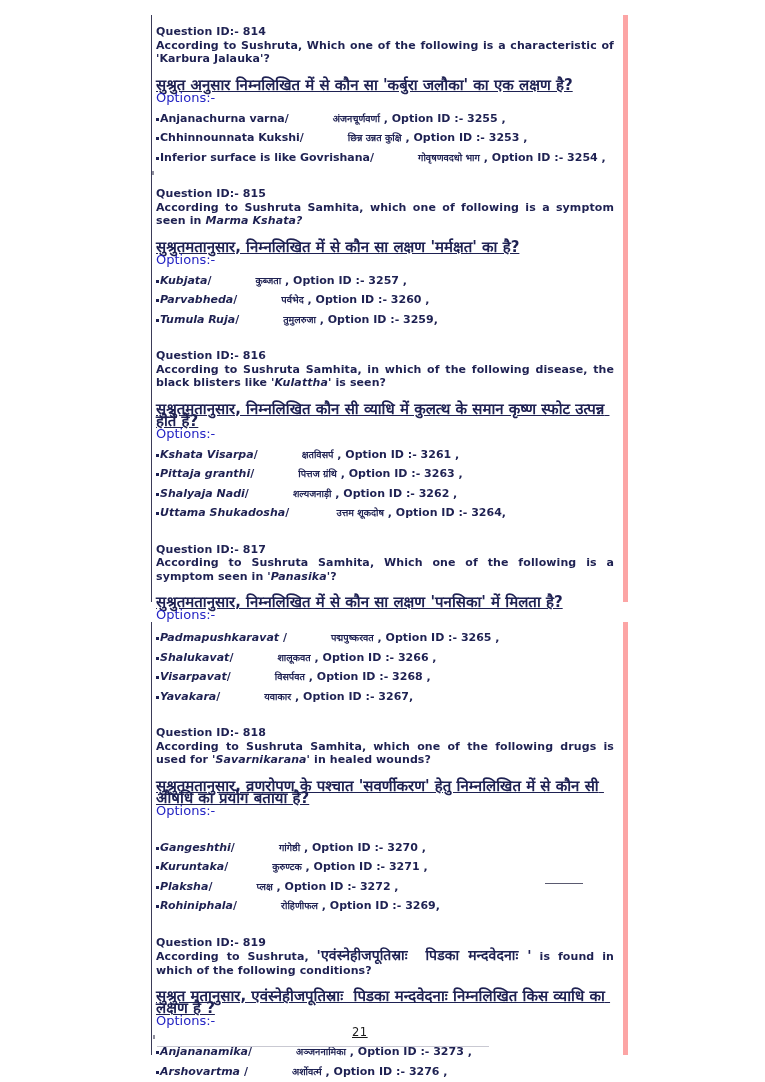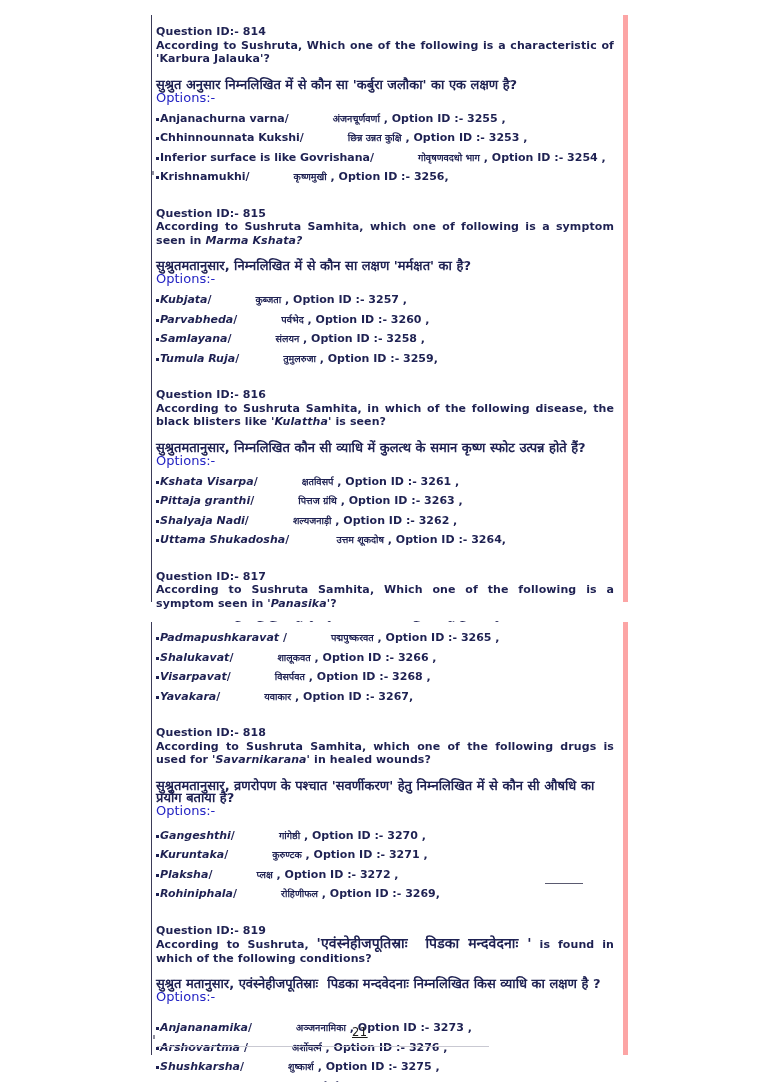--- a/index.html
+++ b/index.html
@@ -18,22 +18,22 @@
   .qbox2{top:622px;height:433px;}
   .q-block + .q-block{margin-top:23px;}
   .q-id,.q-en{
     color:#1e2152;font-weight:bold;font-size:11px;line-height:13.5px;
     letter-spacing:0.1px;
   }
   .q-en{text-align:justify;white-space:pre-wrap;}
   .seg-italic{font-style:italic;}
   .seg-devanagari{font-size:14px;}
   .q-hi{
-    color:#1e2152;font-size:13px;line-height:12px;font-weight:bold;
-    margin-top:13px;white-space:pre-wrap;
+    color:#1e2152;font-size:15px;line-height:12px;font-weight:bold;
+    margin-top:13px;white-space:pre-wrap;text-decoration:underline;
   }
   .opt-label{color:#2424c4;font-weight:normal;font-size:13px;line-height:13px;}
   .opt-row{
     margin-top:7px;font-size:11px;font-weight:bold;color:#1e2152;
     line-height:12.5px;white-space:pre-wrap;
   }
   .opt-row:first-child{margin-top:0;}
   .opt-bullet{
     display:inline-block;width:3px;height:3px;background:#1e2152;
     margin-right:1px;vertical-align:1px;
@@ -58,30 +58,28 @@
 <div class="page">
   <div class="qbox qbox1">
       <div class="q-block">
         <div class="q-id"><span>Question ID:- </span><span>814</span></div>
         <div class="q-en"><span class="seg-plain">According to Sushruta, Which one of the following is a characteristic of 'Karbura Jalauka'?</span></div>
         <div class="q-hi">सुश्रुत अनुसार निम्नलिखित में से कौन सा 'कर्बुरा जलौका' का एक लक्षण है?</div>
         <div class="opt-label">Options:-</div>
         <div class="opt-row" style="margin-top: 9px;"><span class="opt-bullet"></span><span class="opt-en">Anjanachurna varna</span><span class="opt-slash">/</span><span class="opt-hi">अंजनचूर्णवर्णा</span><span class="opt-tail"> , Option ID :- 3255 ,</span></div>
         <div class="opt-row"><span class="opt-bullet"></span><span class="opt-en">Chhinnounnata Kukshi</span><span class="opt-slash">/</span><span class="opt-hi">छिन्न उन्नत कुक्षि</span><span class="opt-tail"> , Option ID :- 3253 ,</span></div>
         <div class="opt-row"><span class="opt-bullet"></span><span class="opt-en">Inferior surface is like Govrishana</span><span class="opt-slash">/</span><span class="opt-hi">गोवृषणवदधो भाग</span><span class="opt-tail"> , Option ID :- 3254 ,</span></div>
-        <div class="opt-row"><span class="opt-bullet"></span><span class="opt-en">Krishnamukhi</span><span class="opt-slash">/</span><span class="opt-hi">कृष्णमुखी</span><span class="opt-tail"> , Option ID :- 3256,</span></div>
       </div>
       <div class="q-block">
         <div class="q-id"><span>Question ID:- </span><span>815</span></div>
         <div class="q-en"><span class="seg-plain">According to Sushruta Samhita, which one of following is a symptom seen in </span><span class="seg-italic">Marma Kshata</span><span class="seg-italic">?</span></div>
         <div class="q-hi">सुश्रुतमतानुसार, निम्नलिखित में से कौन सा लक्षण 'मर्मक्षत' का है?</div>
         <div class="opt-label">Options:-</div>
         <div class="opt-row" style="margin-top: 9px;"><span class="opt-bullet"></span><span class="opt-en it">Kubjata</span><span class="opt-slash">/</span><span class="opt-hi">कुब्जता</span><span class="opt-tail"> , Option ID :- 3257 ,</span></div>
         <div class="opt-row"><span class="opt-bullet"></span><span class="opt-en it">Parvabheda</span><span class="opt-slash">/</span><span class="opt-hi">पर्वभेद</span><span class="opt-tail"> , Option ID :- 3260 ,</span></div>
-        <div class="opt-row"><span class="opt-bullet"></span><span class="opt-en it">Samlayana</span><span class="opt-slash">/</span><span class="opt-hi">संलयन</span><span class="opt-tail"> , Option ID :- 3258 ,</span></div>
         <div class="opt-row"><span class="opt-bullet"></span><span class="opt-en it">Tumula Ruja</span><span class="opt-slash">/</span><span class="opt-hi">तुमुलरुजा</span><span class="opt-tail"> , Option ID :- 3259,</span></div>
       </div>
       <div class="q-block">
         <div class="q-id"><span>Question ID:- </span><span>816</span></div>
         <div class="q-en"><span class="seg-plain">According to Sushruta Samhita, in which of the following disease, the black blisters like </span><span class="seg-italic">'Kulattha'</span><span class="seg-plain"> is seen?</span></div>
         <div class="q-hi">सुश्रुतमतानुसार, निम्नलिखित कौन सी व्याधि में कुलत्थ के समान कृष्ण स्फोट उत्पन्न होते हैं?</div>
         <div class="opt-label">Options:-</div>
         <div class="opt-row" style="margin-top: 9px;"><span class="opt-bullet"></span><span class="opt-en it">Kshata Visarpa</span><span class="opt-slash">/</span><span class="opt-hi">क्षतविसर्प</span><span class="opt-tail"> , Option ID :- 3261 ,</span></div>
         <div class="opt-row"><span class="opt-bullet"></span><span class="opt-en it">Pittaja granthi</span><span class="opt-slash">/</span><span class="opt-hi">पित्तज ग्रंथि</span><span class="opt-tail"> , Option ID :- 3263 ,</span></div>
         <div class="opt-row"><span class="opt-bullet"></span><span class="opt-en it">Shalyaja Nadi</span><span class="opt-slash">/</span><span class="opt-hi">शल्यजनाड़ी</span><span class="opt-tail"> , Option ID :- 3262 ,</span></div>
@@ -99,21 +97,21 @@
         <div class="opt-row"><span class="opt-bullet"></span><span class="opt-en it">Padmapushkaravat </span><span class="opt-slash">/</span><span class="opt-hi">पद्मपुष्करवत</span><span class="opt-tail"> , Option ID :- 3265 ,</span></div>
         <div class="opt-row"><span class="opt-bullet"></span><span class="opt-en it">Shalukavat</span><span class="opt-slash">/</span><span class="opt-hi">शालूकवत</span><span class="opt-tail"> , Option ID :- 3266 ,</span></div>
         <div class="opt-row"><span class="opt-bullet"></span><span class="opt-en it">Visarpavat</span><span class="opt-slash">/</span><span class="opt-hi">विसर्पवत</span><span class="opt-tail"> , Option ID :- 3268 ,</span></div>
         <div class="opt-row"><span class="opt-bullet"></span><span class="opt-en it">Yavakara</span><span class="opt-slash">/</span><span class="opt-hi">यवाकार</span><span class="opt-tail"> , Option ID :- 3267,</span></div>
       </div>
       <div class="q-block">
         <div class="q-id"><span>Question ID:- </span><span>818</span></div>
         <div class="q-en"><span class="seg-plain">According to Sushruta Samhita, which one of the following drugs is used for </span><span class="seg-italic">'Savarnikarana'</span><span class="seg-plain"> in healed wounds?</span></div>
         <div class="q-hi">सुश्रुतमतानुसार, व्रणरोपण के पश्चात 'सवर्णीकरण' हेतु निम्नलिखित में से कौन सी औषधि का प्रयोग बताया है?</div>
         <div class="opt-label">Options:-</div>
-        <div class="opt-row" style="margin-top: 13px;"><span class="opt-bullet"></span><span class="opt-en it">Gangeshthi</span><span class="opt-slash">/</span><span class="opt-hi">गांगेष्ठी</span><span class="opt-tail"> , Option ID :- 3270 ,</span></div>
+        <div class="opt-row" style="margin-top: 25px;"><span class="opt-bullet"></span><span class="opt-en it">Gangeshthi</span><span class="opt-slash">/</span><span class="opt-hi">गांगेष्ठी</span><span class="opt-tail"> , Option ID :- 3270 ,</span></div>
         <div class="opt-row"><span class="opt-bullet"></span><span class="opt-en it">Kuruntaka</span><span class="opt-slash">/</span><span class="opt-hi">कुरुण्टक</span><span class="opt-tail"> , Option ID :- 3271 ,</span></div>
         <div class="opt-row"><span class="opt-bullet"></span><span class="opt-en it">Plaksha</span><span class="opt-slash">/</span><span class="opt-hi">प्लक्ष</span><span class="opt-tail"> , Option ID :- 3272 ,</span></div>
         <div class="opt-row"><span class="opt-bullet"></span><span class="opt-en it">Rohiniphala</span><span class="opt-slash">/</span><span class="opt-hi">रोहिणीफल</span><span class="opt-tail"> , Option ID :- 3269,</span></div>
       </div>
       <div class="q-block">
         <div class="q-id"><span>Question ID:- </span><span>819</span></div>
         <div class="q-en"><span class="seg-plain">According to Sushruta, </span><span class="seg-devanagari">'एवंस्नेहीजपूतिस्राः  पिडका मन्दवेदनाः '</span><span class="seg-plain"> is found in which of the following conditions?</span></div>
         <div class="q-hi">सुश्रुत मतानुसार, एवंस्नेहीजपूतिस्राः  पिडका मन्दवेदनाः निम्नलिखित किस व्याधि का लक्षण है ?</div>
         <div class="opt-label">Options:-</div>
         <div class="opt-row" style="margin-top: 19px;"><span class="opt-bullet"></span><span class="opt-en it">Anjananamika</span><span class="opt-slash">/</span><span class="opt-hi">अञ्जननामिका</span><span class="opt-tail"> , Option ID :- 3273 ,</span></div>

